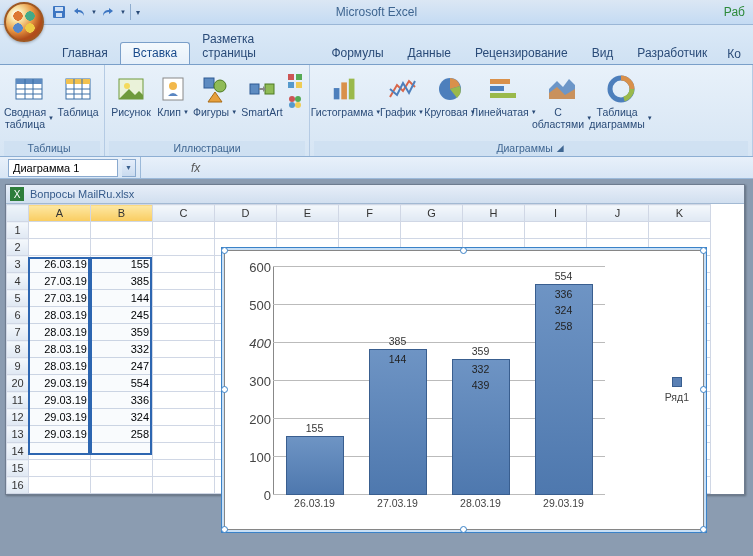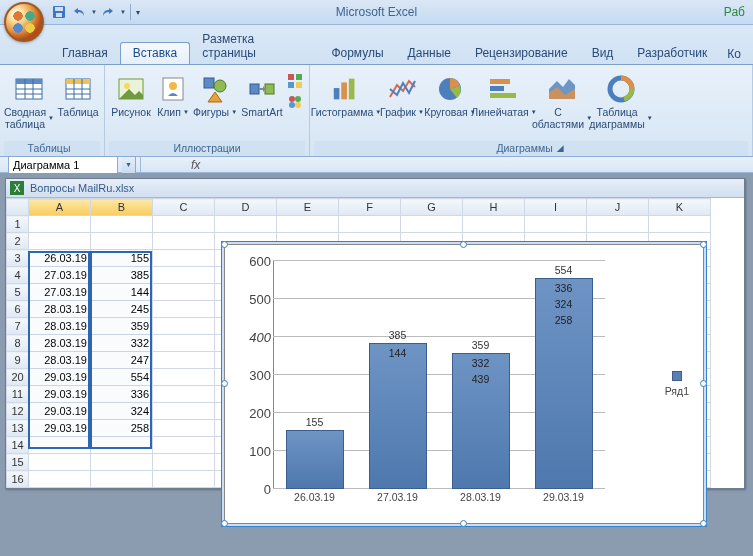--- a/index.html
+++ b/index.html
@@ -32,21 +32,21 @@
   .group-label { text-align: center; font-size: 10.5px; color: #3f6692; padding: 1px 0 2px; background: rgba(200,220,240,0.5); display:flex; justify-content:center; align-items:center; gap:2px;}
   .big-btn { width: 50px; display: flex; flex-direction: column; align-items: center; gap: 2px; cursor: pointer; padding: 2px 1px; border-radius: 3px; }
   .big-btn .icn { width: 32px; height: 32px; display: flex; align-items: center; justify-content: center; }
   .big-btn .lbl { font-size: 10.5px; color: #2a4b78; text-align: center; line-height: 1.1; display:flex; align-items:center; gap:1px;}
   .small-col { display:flex; flex-direction:column; gap:1px;}
   .small-btn { width:20px; height:20px; display:flex;align-items:center;justify-content:center;cursor:pointer;}
   .dd { font-size: 6px; margin-left: 1px; color:#2a4b78;}
   .launcher { font-size: 9px; color:#3f6692; padding:0 2px;}
 
   
-  .fbar { height: 16px; background: linear-gradient(#e8f0fa,#d8e6f5); border-bottom: 1px solid #9bb9d9; display: flex; align-items: center; padding: 0 4px 0 8px; gap: 4px; }
+  .fbar { height: 22px; background: linear-gradient(#e8f0fa,#d8e6f5); border-bottom: 1px solid #9bb9d9; display: flex; align-items: center; padding: 0 4px 0 8px; gap: 4px; }
   .namebox { width: 110px; height: 18px; background: #fff; border: 1px solid #8aaacf; display:flex;align-items:center; padding:0 4px; font-size:11px;}
   .namebox-dd { width: 14px; height: 18px; background: linear-gradient(#e5eefb,#cadbef); border:1px solid #8aaacf; border-left:none; display:flex;align-items:center;justify-content:center; font-size:7px; color:#3b608e;}
   .fx-wrap { border-left:1px solid #9bb9d9; height:100%; display:flex; align-items:center; padding-left:50px;}
   .fx-lbl { font-style: italic; color: #555; font-size: 12px; margin-right: 6px; }
 
   
   .workbook-area { position: relative; background: #8b9cb1; height: 395px; padding: 5px 0 0 5px; }
   .workbook { width: 740px; background: #fff; border: 1px solid #6e7c8f; box-shadow: 1px 1px 2px rgba(0,0,0,0.3); }
   .wb-title { height: 19px; background: linear-gradient(#e7eef8,#d1dfef); display: flex; align-items: center; padding-left: 4px; gap: 6px; font-size: 11px; color: #355a8a; border-bottom:1px solid #a2b9d3; }
   .wb-title .xicn { width:14px;height:14px; }

